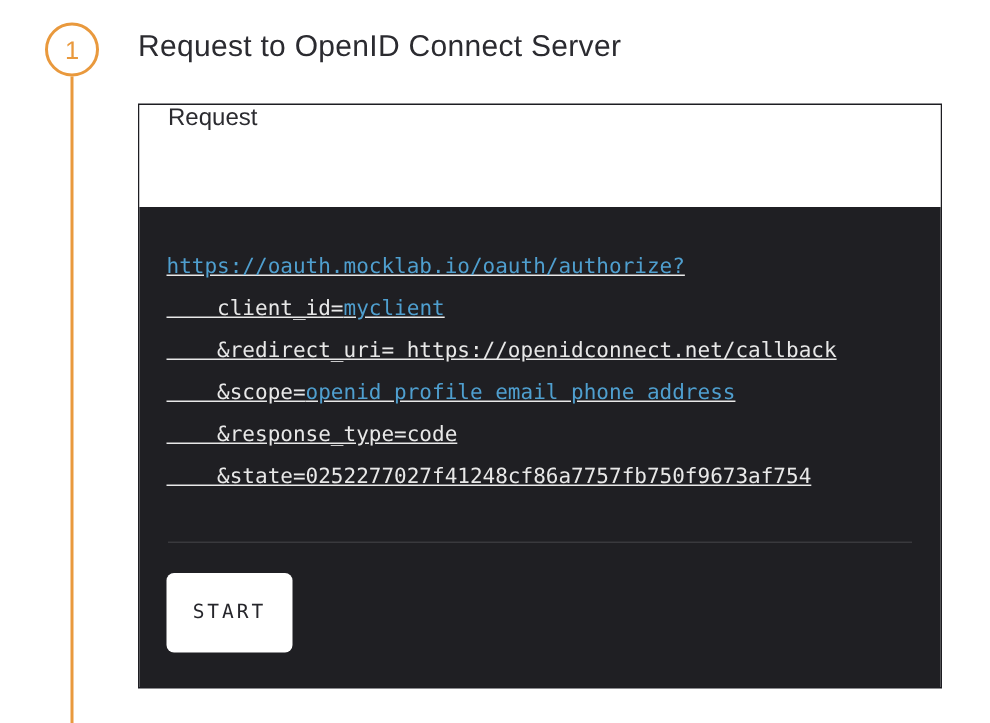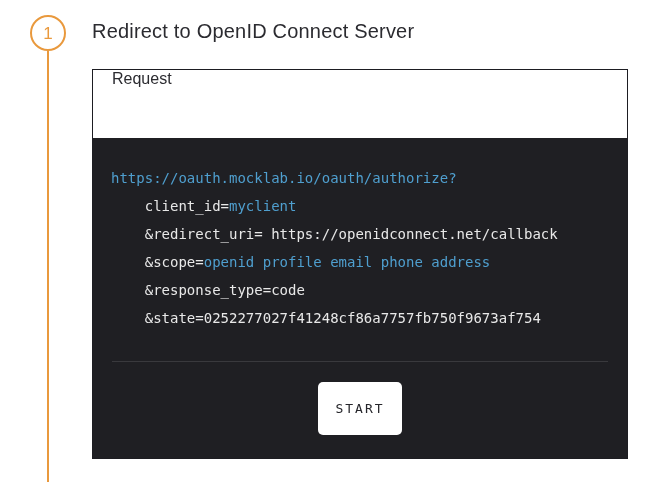--- a/index.html
+++ b/index.html
@@ -40,46 +40,46 @@
   .card-header{
     height:68px;flex:0 0 68px;display:flex;align-items:flex-start;
     padding-left:19px;font-size:16px;color:var(--heading);background:#ffffff;
   }
   .code-block{
     flex:1;background:var(--code-bg);color:var(--code-text);
     padding:26px 18px 0 18px;display:flex;flex-direction:column;
   }
   .code{
     font-family:"DejaVu Sans Mono","Liberation Mono",monospace;
-    font-size:14px;line-height:28px;white-space:pre;
+    font-size:14px;line-height:28px;white-space:pre;text-decoration:underline;
   }
   .code .hl{color:var(--code-hl);}
   .code .plain{color:var(--code-text);}
   .divider{
     border-top:1px solid var(--divider);
     margin:29px 1px 0 1px;height:0;
   }
-  .button-row{display:flex;justify-content:center;margin-top:20px;}
+  .button-row{display:flex;justify-content:flex-start;margin-top:20px;}
   .start-button{
     width:84px;height:53px;background:#ffffff;border:none;border-radius:5px;
     font-family:"DejaVu Sans Mono","Liberation Mono",monospace;
     font-size:13px;letter-spacing:2px;color:#26262B;cursor:pointer;
   }
 </style>
 </head>
 <body>
 
 <div class="page">
 
   <div class="step-circle">
     <span>1</span>
   </div>
   <div class="step-line"></div>
 
-  <h1 class="page-title">Redirect to OpenID Connect Server</h1>
+  <h1 class="page-title">Request to OpenID Connect Server</h1>
 
   <div class="card">
     <div class="card-header">
       <span>Request</span>
     </div>
     <div class="code-block">
       <div class="code"><div class="code-line"><span class="hl">https://oauth.mocklab.io/oauth/authorize?</span></div><div class="code-line"><span class="plain">    client_id=</span><span class="hl">myclient</span></div><div class="code-line"><span class="plain">    &amp;redirect_uri= https://openidconnect.net/callback</span></div><div class="code-line"><span class="plain">    &amp;scope=</span><span class="hl">openid profile email phone address</span></div><div class="code-line"><span class="plain">    &amp;response_type=code</span></div><div class="code-line"><span class="plain">    &amp;state=0252277027f41248cf86a7757fb750f9673af754</span></div></div>
       <div class="divider"></div>
       <div class="button-row">
         <button class="start-button">START</button>

